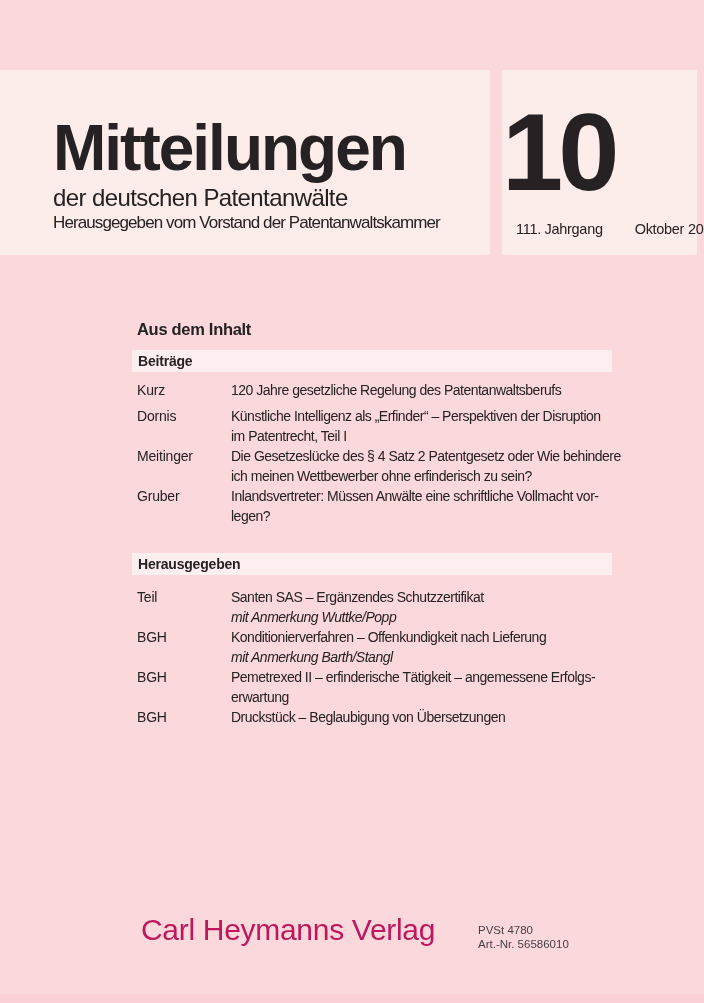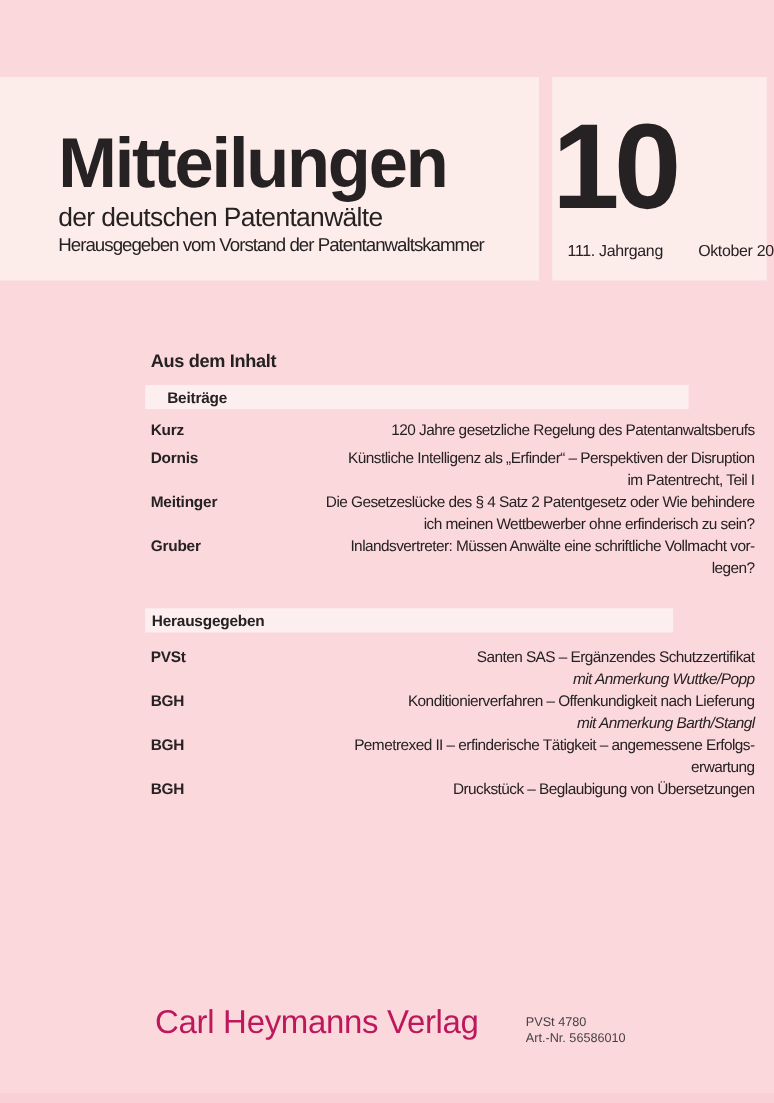--- a/index.html
+++ b/index.html
@@ -53,34 +53,34 @@
 
   .toc-heading{
     position:absolute;left:137px;top:318px;
     font-size:16.5px;line-height:22px;font-weight:bold;letter-spacing:-0.3px;
     white-space:nowrap;
   }
   .section-bar{
     position:absolute;left:132px;width:480px;height:22px;
     background:var(--section-bar-background);
   }
-  .bar-beitraege{top:350px;padding-left:14px;}
+  .bar-beitraege{top:350px;}
   .bar-entscheidungen{top:553px;}
   .section-bar .bar-label{
     margin-left:6px;
     font-size:14px;line-height:22px;font-weight:bold;letter-spacing:-0.2px;
     white-space:nowrap;
   }
   .row{position:absolute;left:0;top:0;width:704px;}
   .row-label{
     position:absolute;left:137px;top:0;width:100px;
-    font-size:14px;line-height:20px;font-weight:bold;letter-spacing:-0.2px;
+    font-size:14px;line-height:20px;font-weight:normal;letter-spacing:-0.2px;
     white-space:nowrap;
   }
-  .row-body{position:absolute;left:246px;top:0;width:440px;text-align:right;}
+  .row-body{position:absolute;left:231px;top:0;width:440px;}
   .line{
     font-size:14px;line-height:20px;letter-spacing:-0.5px;white-space:nowrap;
   }
   .note{font-style:italic;}
 
   .footer-brand{
     position:absolute;left:141px;top:913px;
     font-size:30px;line-height:34px;letter-spacing:-0.3px;
     color:#be185d;white-space:nowrap;
   }
@@ -146,21 +146,21 @@
       <div class="line">Inlandsvertreter: Müssen Anwälte eine schriftliche Vollmacht vor-</div>
       <div class="line">legen?</div>
     </div>
   </div>
 
   <div class="section-bar bar-entscheidungen">
     <div class="bar-label">Herausgegeben</div>
   </div>
 
   <div class="row" style="top:587px">
-    <div class="row-label">PVSt</div>
+    <div class="row-label">Teil</div>
     <div class="row-body">
       <div class="line">Santen SAS – Ergänzendes Schutzzertifikat</div>
       <div class="line note">mit Anmerkung Wuttke/Popp</div>
     </div>
   </div>
 
   <div class="row" style="top:627px">
     <div class="row-label">BGH</div>
     <div class="row-body">
       <div class="line">Konditionierverfahren – Offenkundigkeit nach Lieferung</div>

